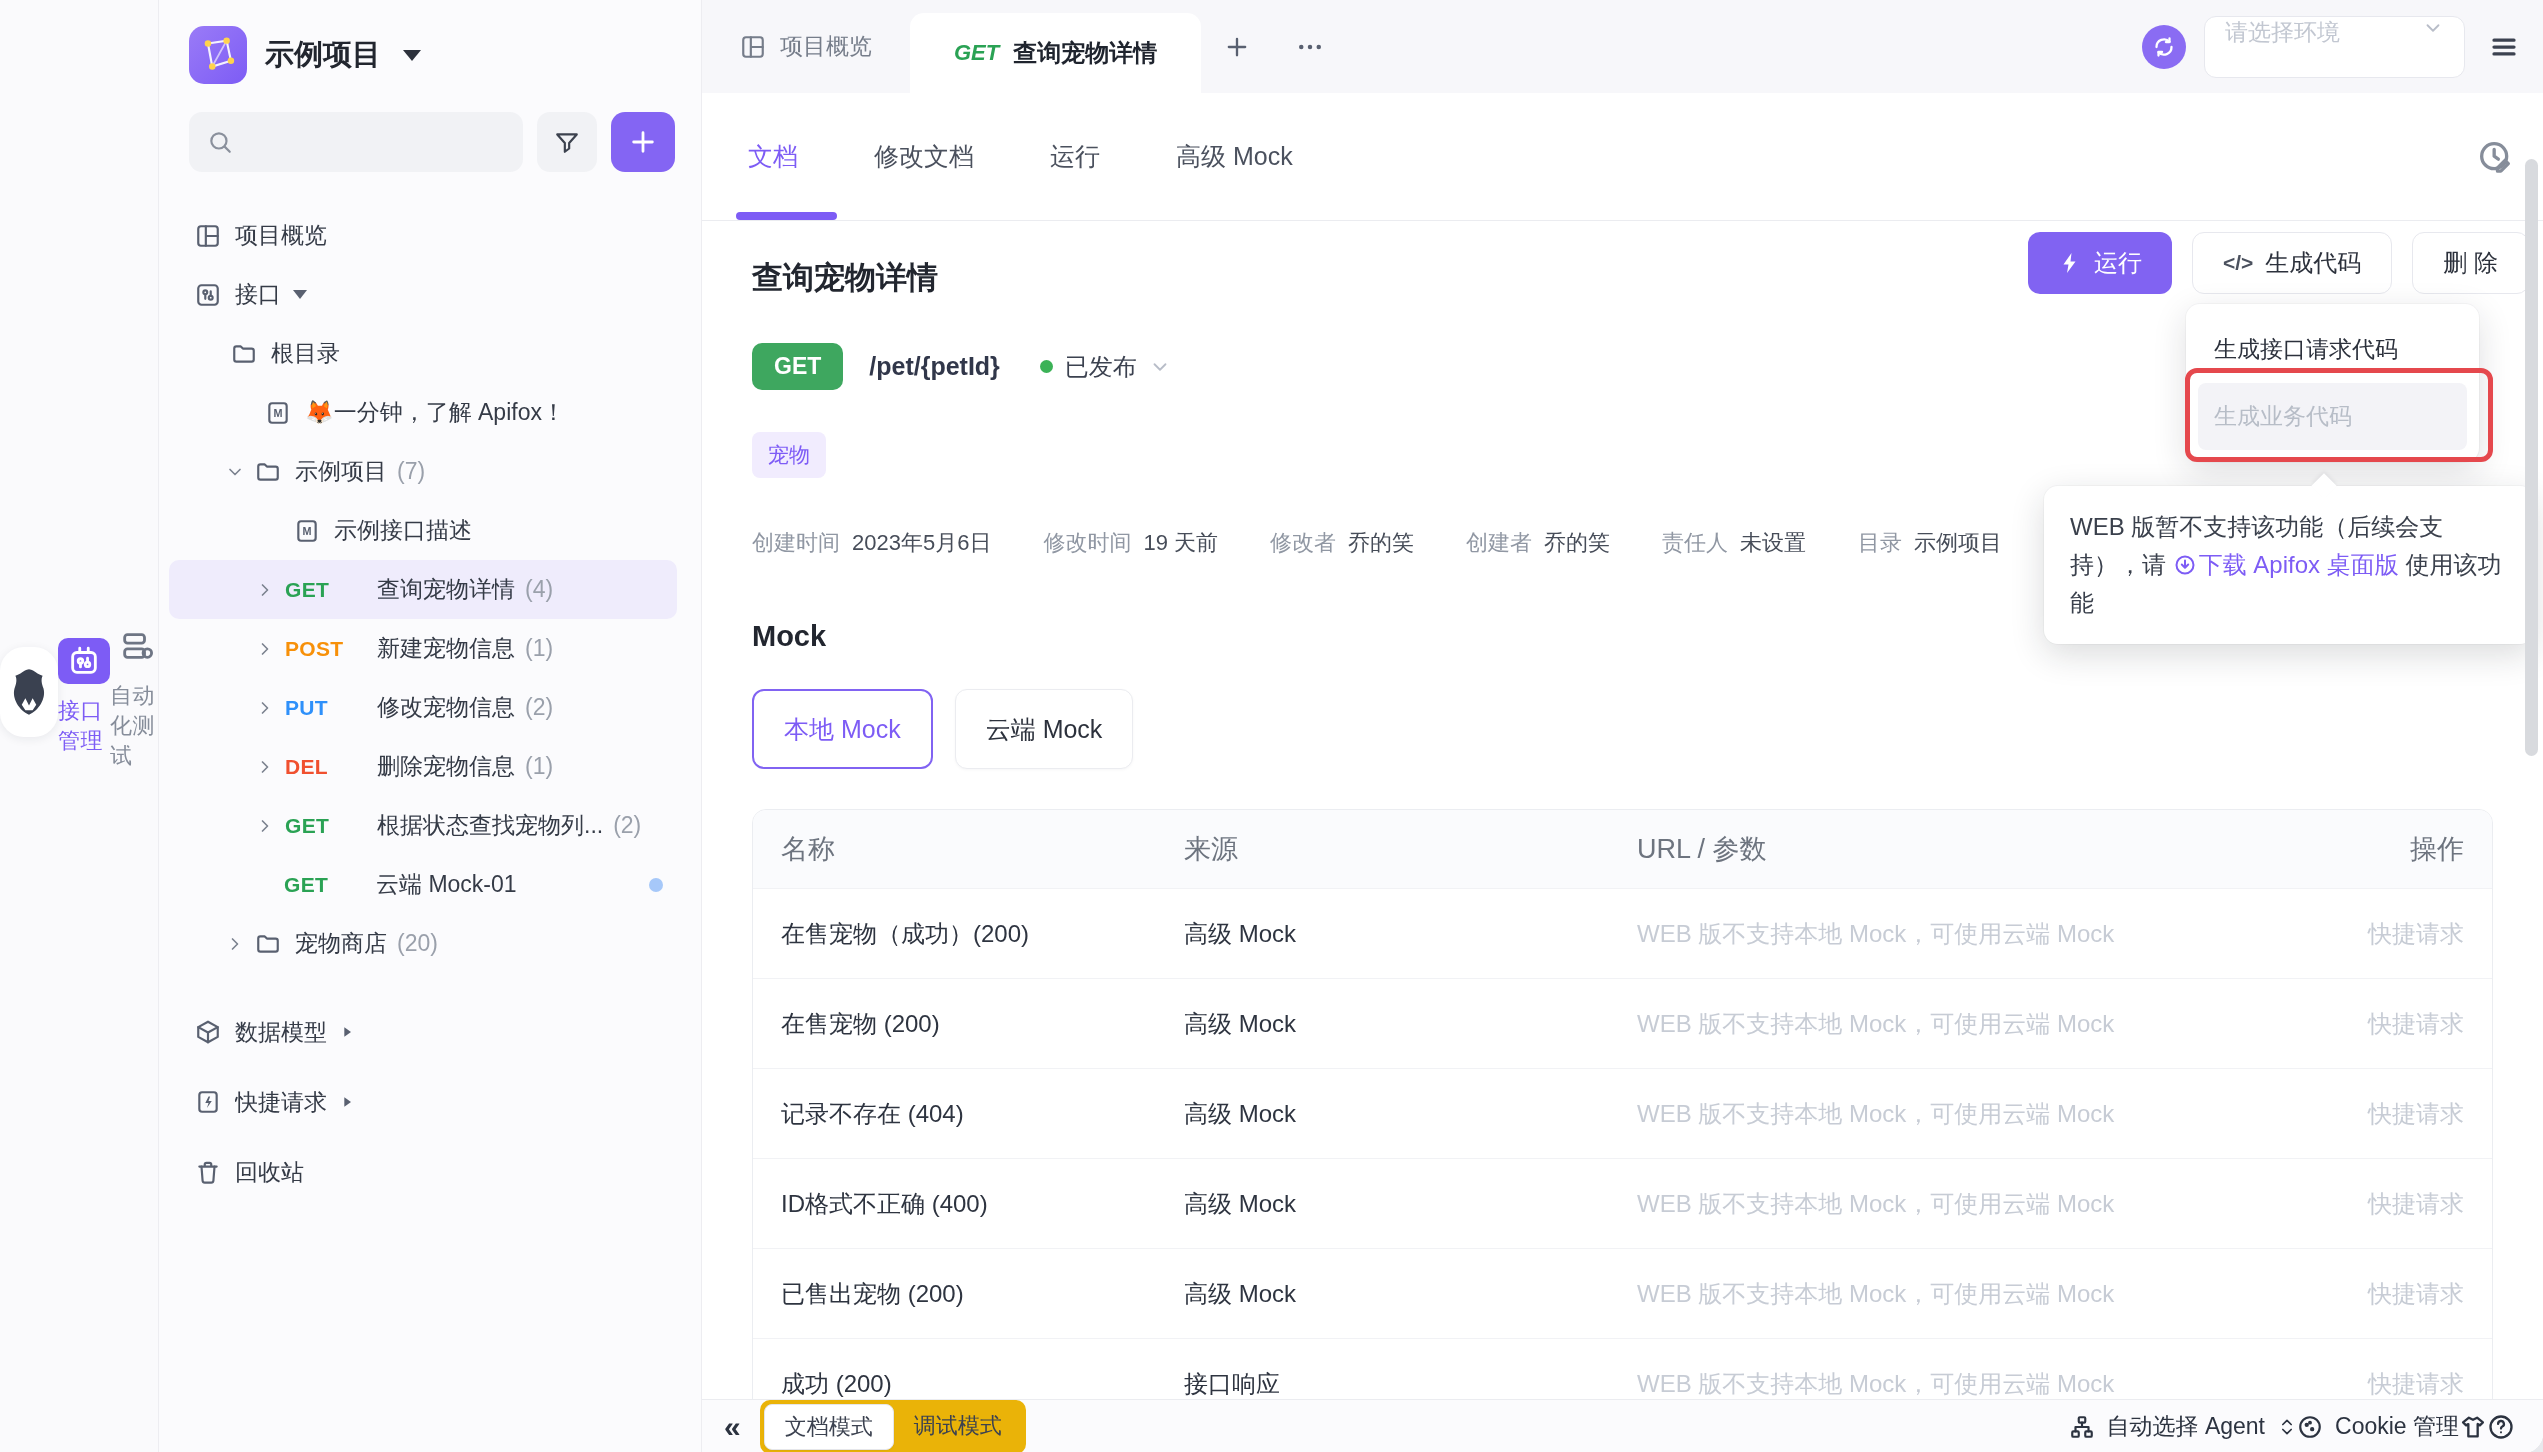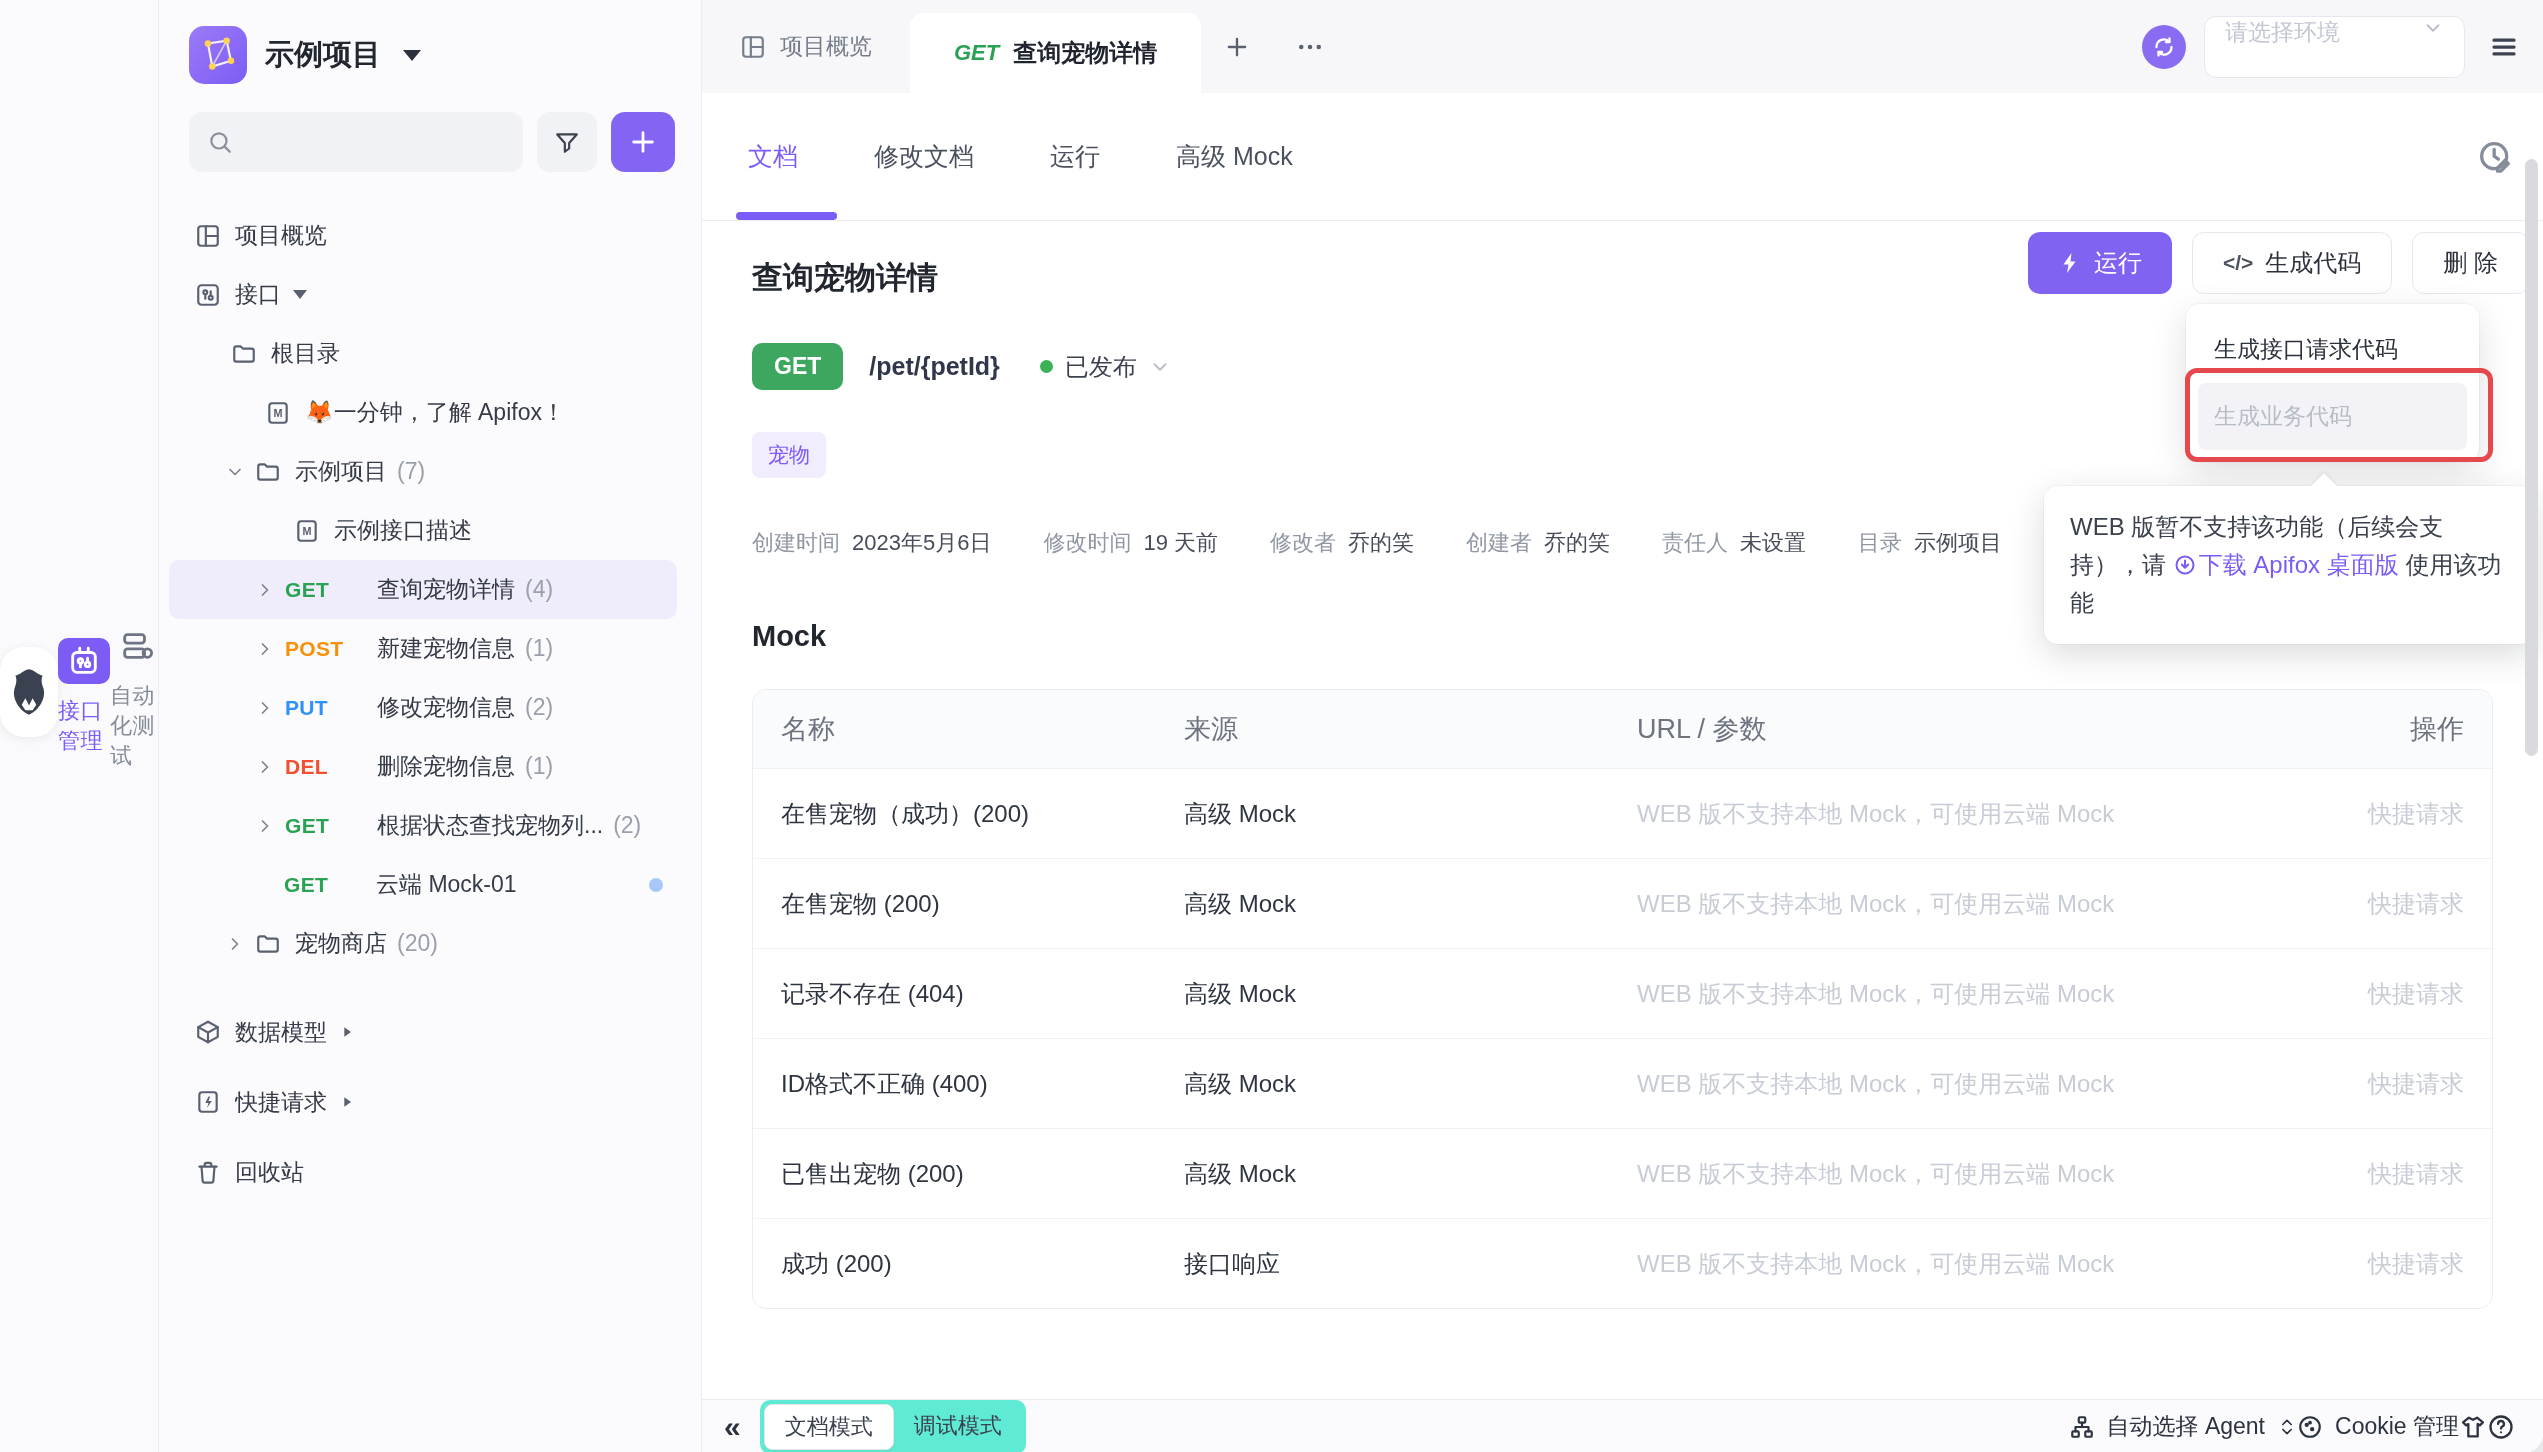--- a/index.html
+++ b/index.html
@@ -106,21 +106,21 @@
   .c-name { flex:0 0 431px; padding-left:28px; color:#2e3440; }
   .c-src  { flex:0 0 453px; color:#2e3440; }
   .c-url  { flex:1; color:#c7ccd5; }
   .c-act  { flex:0 0 149px; text-align:right; padding-right:28px; color:#c7ccd5; }
   .mt-head .c-name,.mt-head .c-src,.mt-head .c-url,.mt-head .c-act { color:#6d747f; }
 
   .scrollthumb { position:absolute; right:5px; top:159px; width:13px; height:597px; border-radius:7px; background:#d8dade; z-index:7; }
 
   .botbar { position:absolute; left:0; right:0; bottom:0; height:54px; background:#fbfbfd; border-top:1px solid #ebecf0; display:flex; align-items:center; padding:0 28px 0 22px; z-index:8; }
   .collapse { font-size:30px; color:#2c3340; font-weight:700; margin-right:22px; cursor:pointer; letter-spacing:-3px; }
-  .seg { background:#5eead4; border-radius:10px; padding:4px; display:flex; }
+  .seg { background:#eab308; border-radius:10px; padding:4px; display:flex; }
   .seg .s { font-size:22px; padding:7px 20px; border-radius:8px; color:#3c4250; cursor:pointer; }
   .seg .s.on { background:#fff; border:1px solid #e5e6ea; box-shadow:0 1px 2px rgba(25,28,40,.06); }
   .bb-right { margin-left:auto; display:flex; align-items:center; color:#2c3340; font-size:23px; }
   .bb-item { display:flex; align-items:center; gap:12px; cursor:pointer; }
 </style>
 </head>
 <body>
 
 <div class="app">
 
@@ -539,20 +539,24 @@
         <span><span class="lab">创建时间</span><span class="val">2023年5月6日</span></span>
         <span><span class="lab">修改时间</span><span class="val">19 天前</span></span>
         <span><span class="lab">修改者</span><span class="val">乔的笑</span></span>
         <span><span class="lab">创建者</span><span class="val">乔的笑</span></span>
         <span><span class="lab">责任人</span><span class="val">未设置</span></span>
         <span><span class="lab">目录</span><span class="val">示例项目</span></span>
       </div>
 
       <div class="mock-h">Mock</div>
 
+      <div class="toggles">
+        <span class="tg on">本地 Mock</span>
+        <span class="tg off">云端 Mock</span>
+      </div>
 
       <div class="mtable">
         <div class="mt-head">
           <span class="c-name">名称</span>
           <span class="c-src">来源</span>
           <span class="c-url">URL / 参数</span>
           <span class="c-act">操作</span>
         </div>
         <div class="mt-row">
           <span class="c-name">在售宠物（成功）(200)</span>

